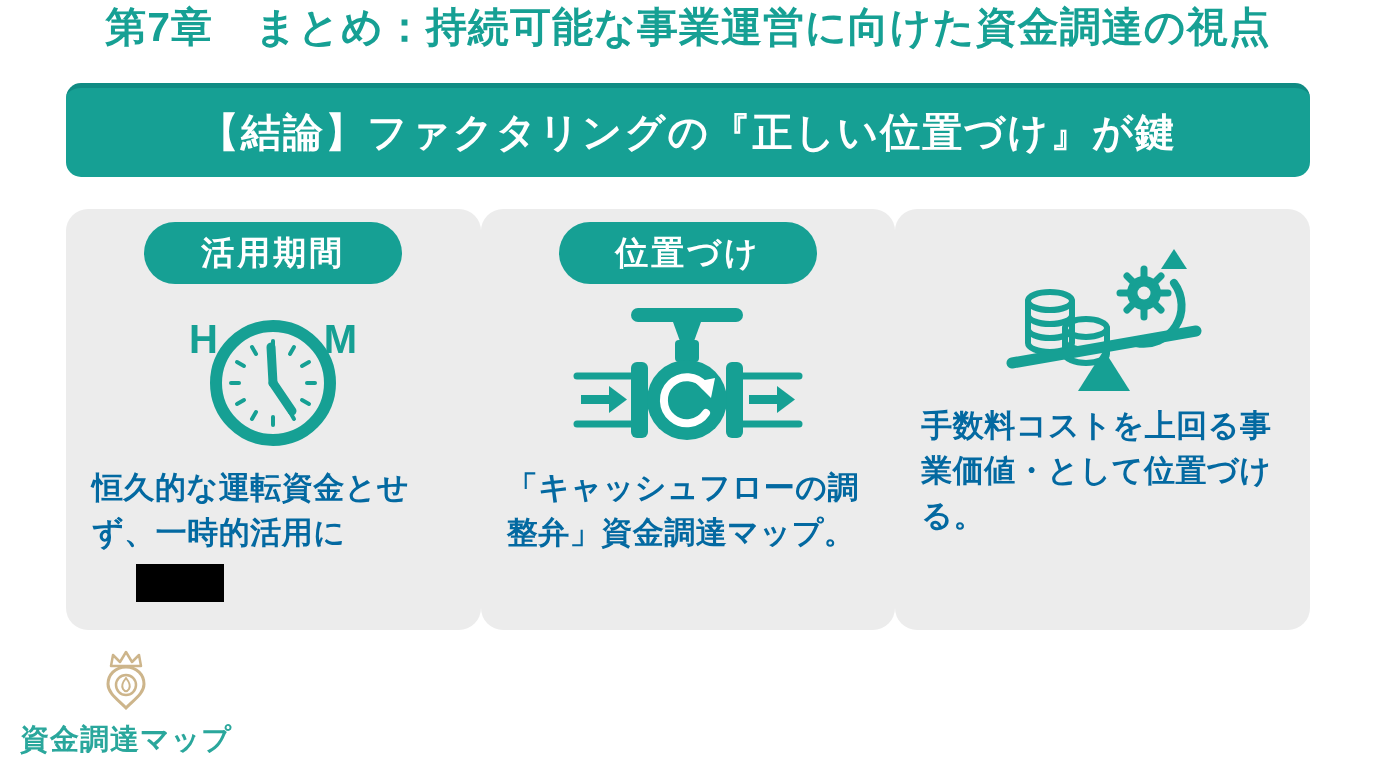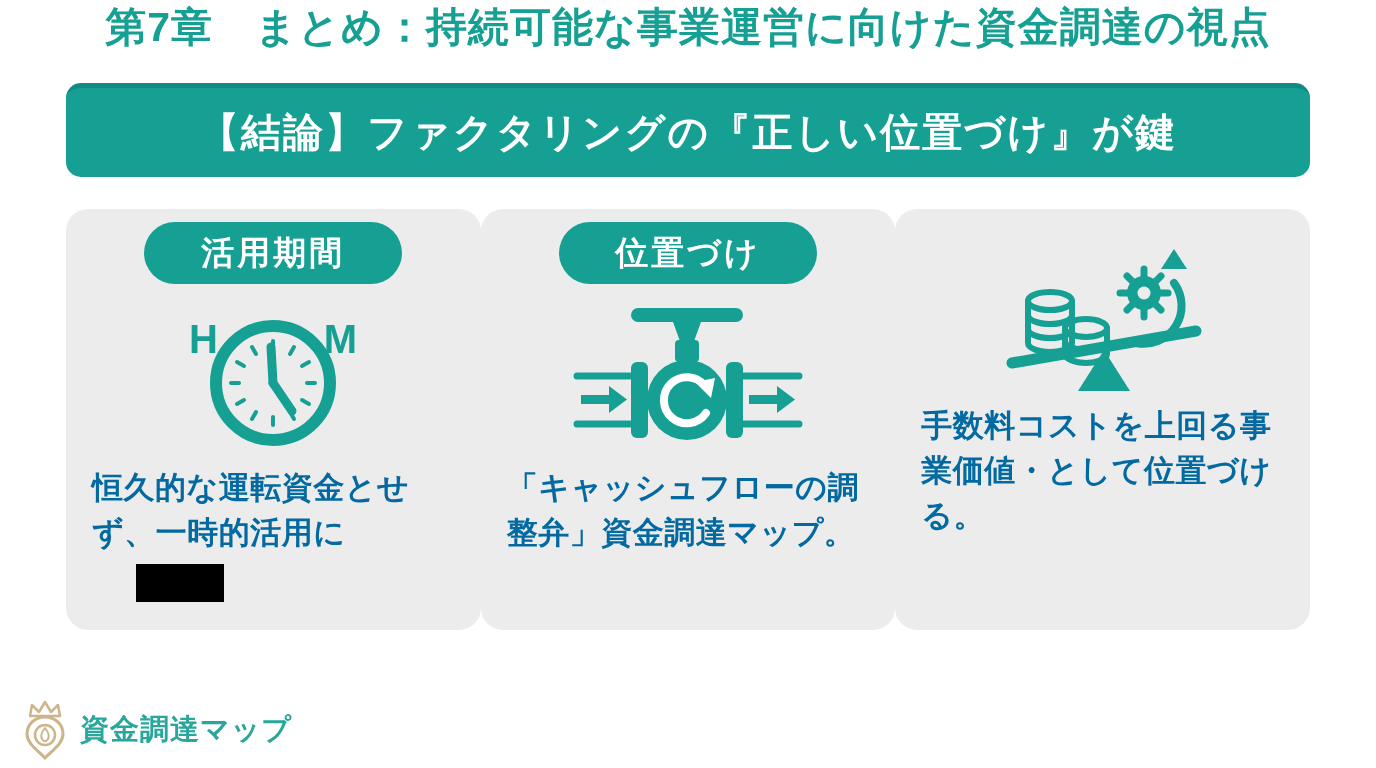--- a/index.html
+++ b/index.html
@@ -79,20 +79,21 @@
     background: #000000;
     margin: 8px 0 0 44px;
   }
   .footer {
     position: absolute;
     left: 20px;
     bottom: 8px;
     display: flex;
     align-items: center;
     gap: 10px;
+    flex-direction: column;
   }
   .logo-text {
     color: #2aa79c;
     font-size: 29px;
     font-weight: bold;
     letter-spacing: 1px;
   }
   svg { display: block; }
 </style>
 </head>

